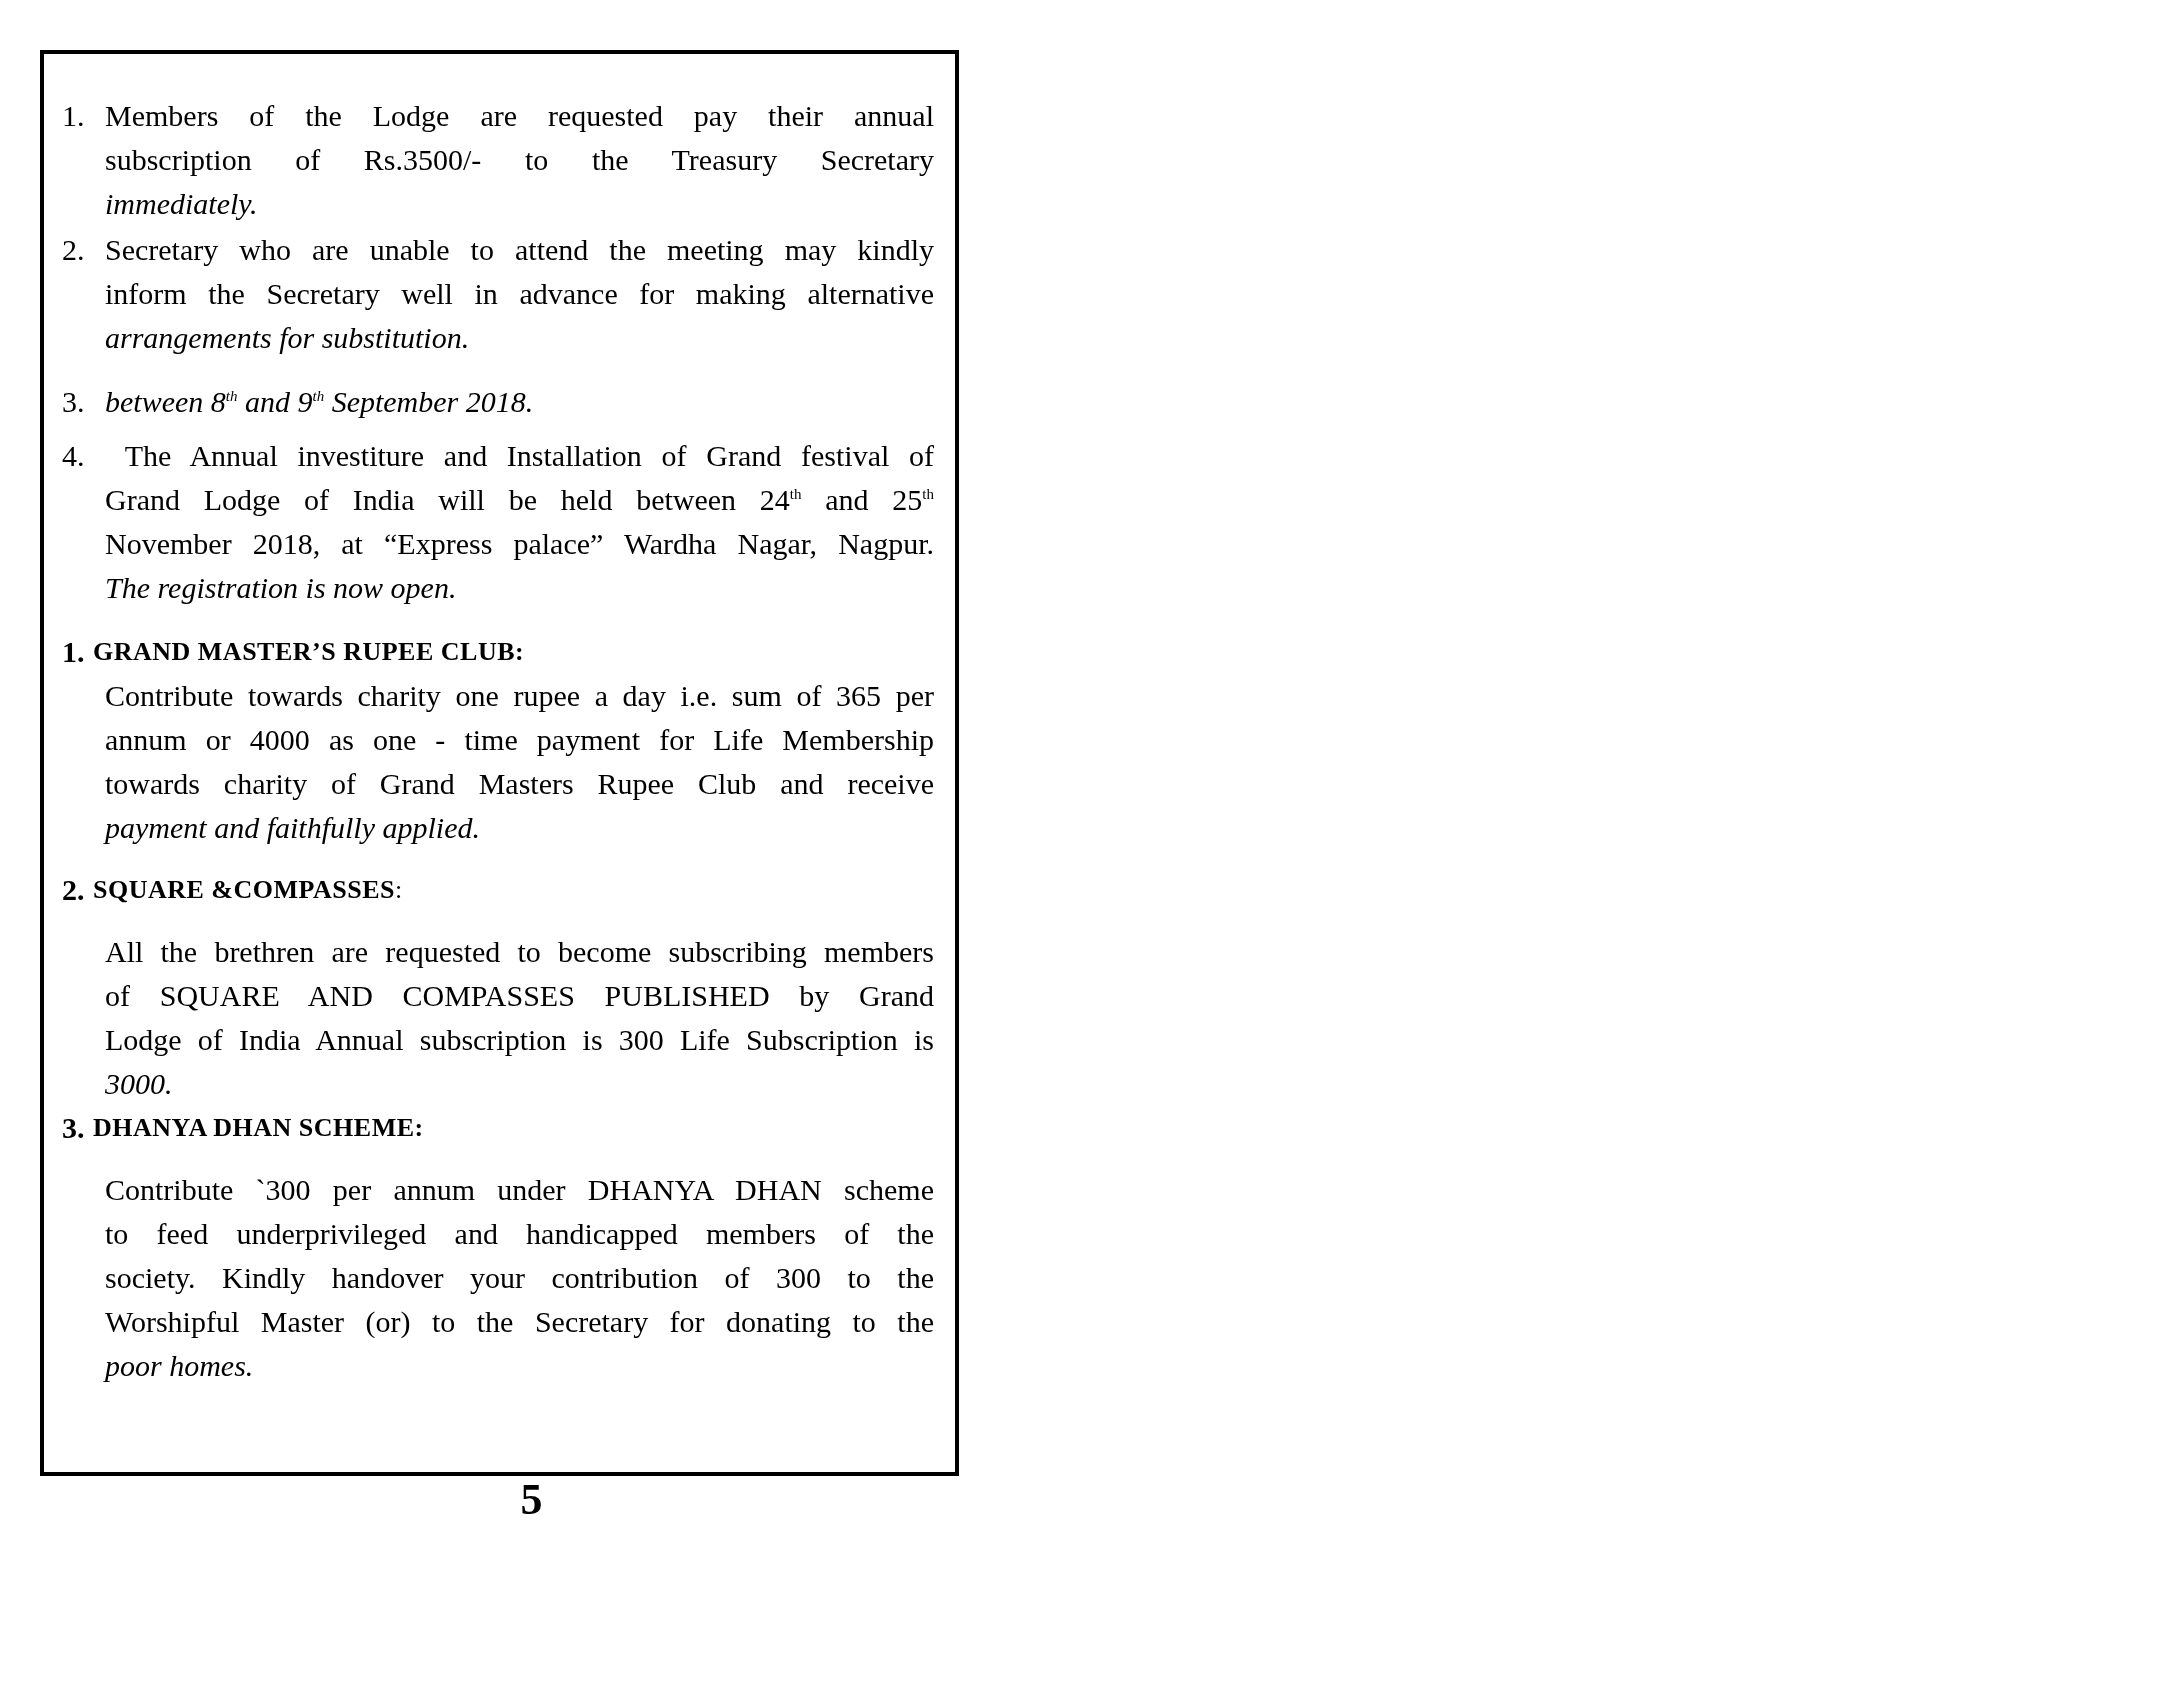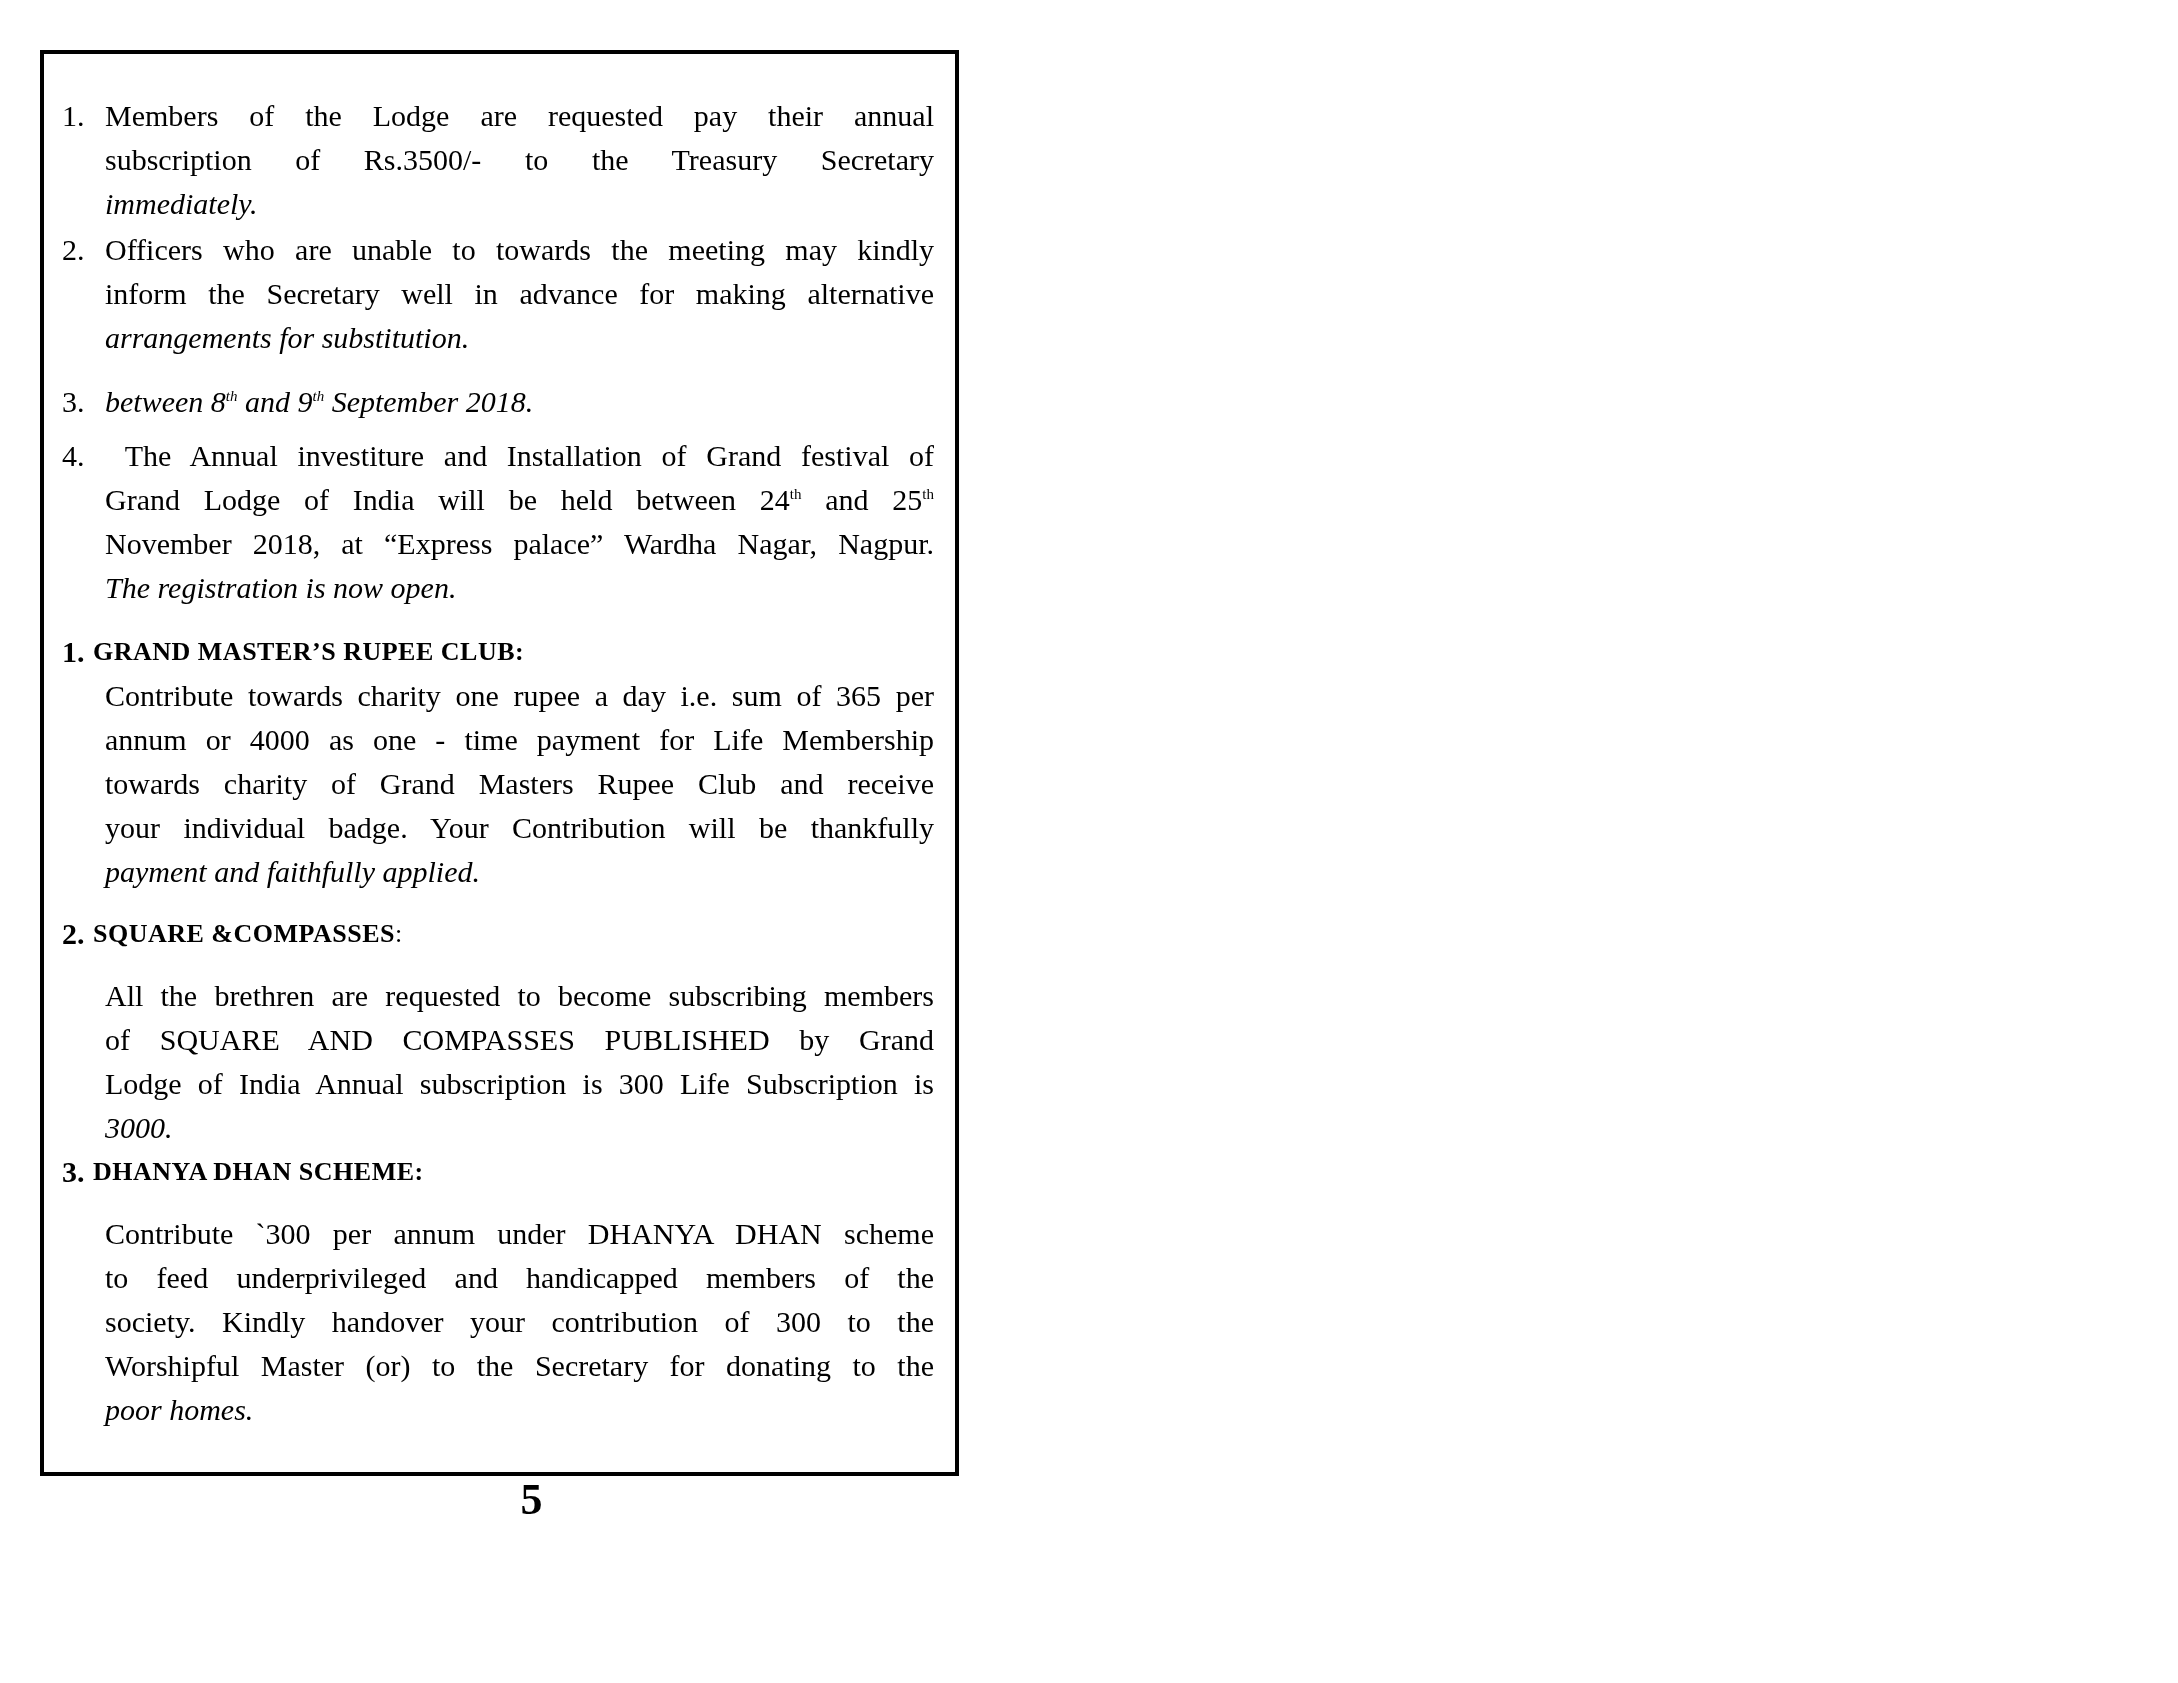--- a/index.html
+++ b/index.html
@@ -50,21 +50,21 @@
           <div class="num">1.</div>
           <div class="lines">
             <div class="jl">Members of the Lodge are requested pay their annual</div>
             <div class="jl">subscription of Rs.3500/- to the Treasury Secretary</div>
             <div class="jl last">immediately.</div>
           </div>
         </div>
         <div class="nrow" style="margin-top: 2px;">
           <div class="num">2.</div>
           <div class="lines">
-            <div class="jl">Officers who are unable to towards the meeting may kindly</div>
+            <div class="jl">Secretary who are unable to attend the meeting may kindly</div>
             <div class="jl">inform the Secretary well in advance for making alternative</div>
             <div class="jl last">arrangements for substitution.</div>
           </div>
         </div>
         <div class="nrow" style="margin-top: 20px;">
           <div class="num">3.</div>
           <div class="lines">
             <div class="jl last">between 8<sup>th</sup> and 9<sup>th</sup> September 2018.</div>
           </div>
         </div>
@@ -82,21 +82,20 @@
         <div class="nrow" style="margin-top: 20px;">
           <div class="num hnum">1.</div>
           <div class="hline"><span class="ttl">GRAND MASTER’S RUPEE CLUB:</span></div>
         </div>
         <div class="nrow" style="margin-top: 0px;">
           <div class="num"></div>
           <div class="lines">
             <div class="jl">Contribute towards charity one rupee a day i.e. sum of 365 per</div>
             <div class="jl">annum or 4000 as one - time payment for Life Membership</div>
             <div class="jl">towards charity of Grand Masters Rupee Club and receive</div>
-            <div class="jl">your individual badge. Your Contribution will be thankfully</div>
             <div class="jl last">payment and faithfully applied.</div>
           </div>
         </div>
         <div class="nrow" style="margin-top: 18px;">
           <div class="num hnum">2.</div>
           <div class="hline"><span class="ttl">SQUARE &amp;COMPASSES</span><span class="sfx">:</span></div>
         </div>
         <div class="nrow" style="margin-top: 18px;">
           <div class="num"></div>
           <div class="lines">

